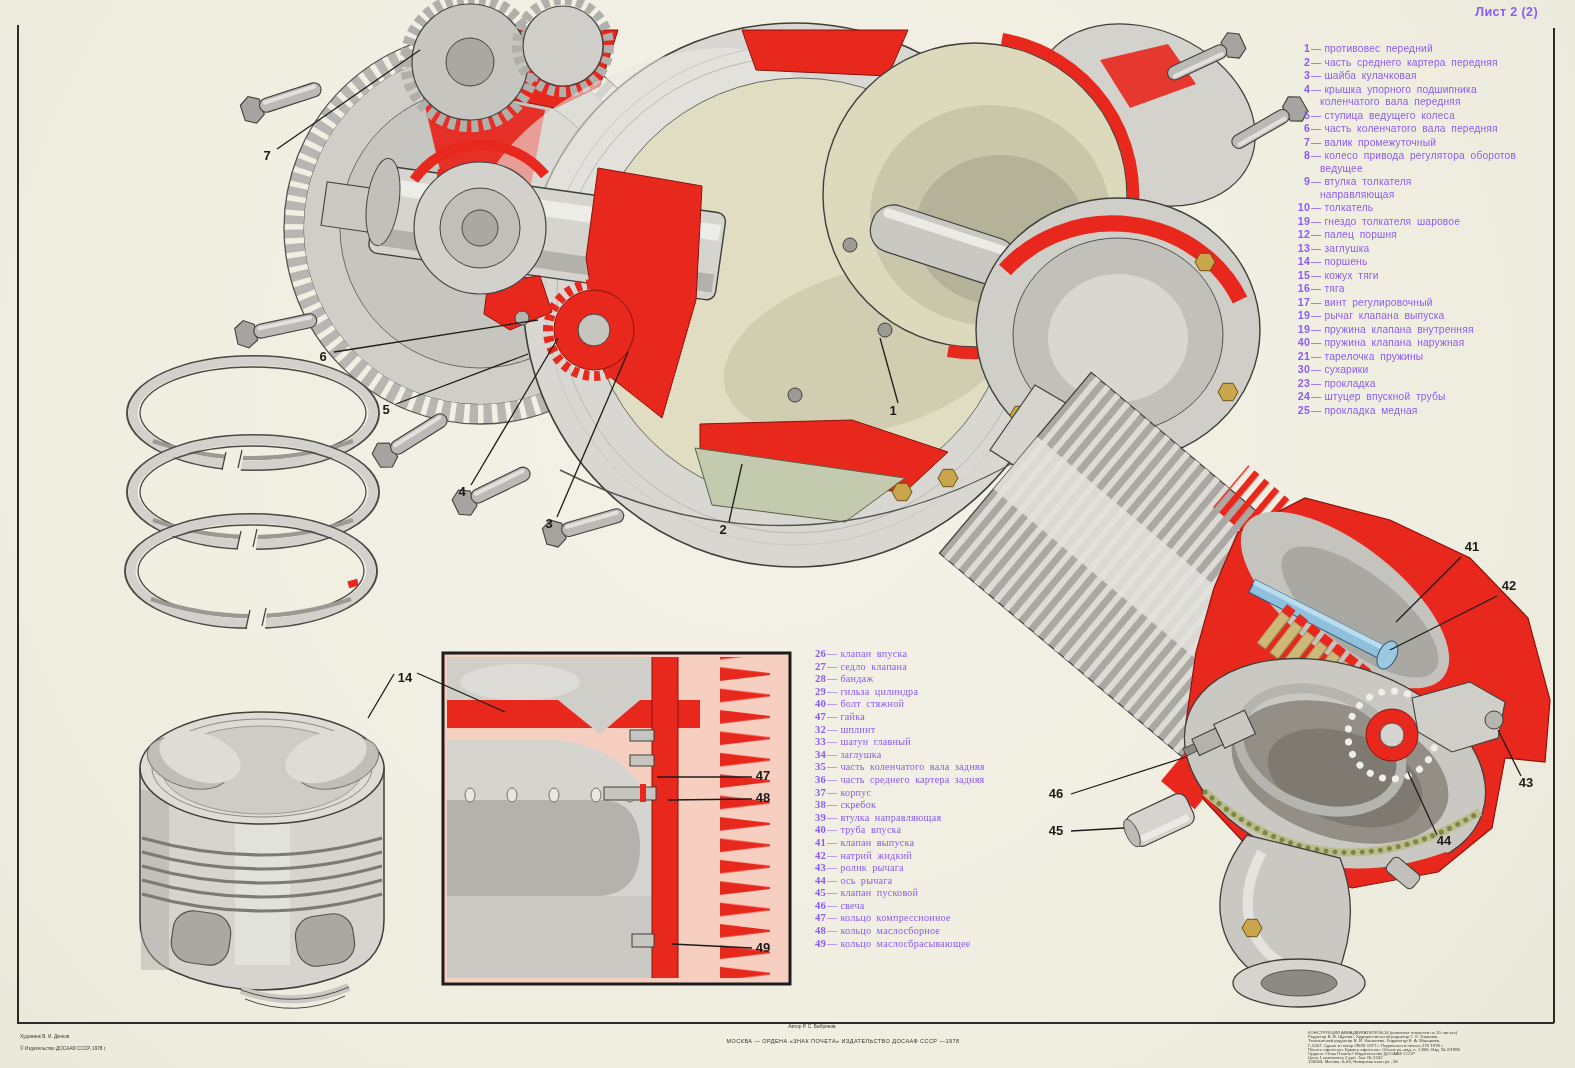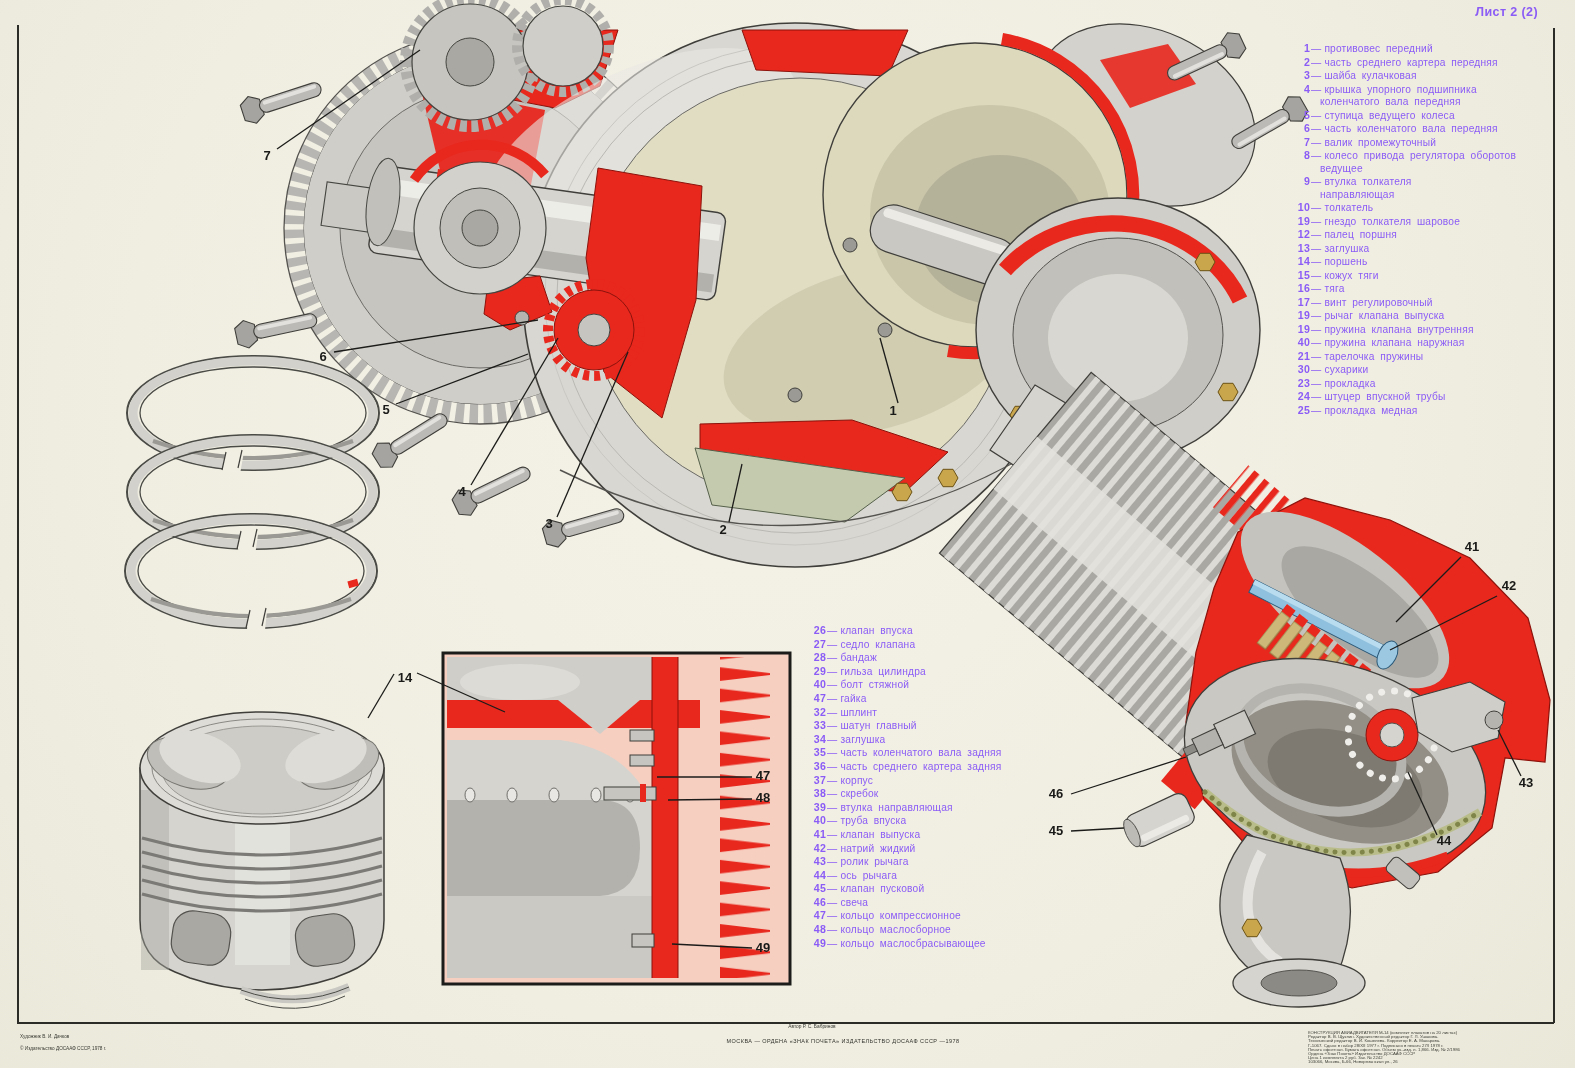--- a/index.html
+++ b/index.html
@@ -11,21 +11,21 @@
   }
   .frame{position:absolute;background:#2b2b27;}
   #frame-left{left:17px;top:25px;width:1.6px;height:998px;}
   #frame-right{left:1553px;top:28px;width:1.6px;height:995px;}
   #frame-bottom{left:17px;top:1022px;width:1537px;height:1.6px;}
   #artwork{position:absolute;left:0;top:0;z-index:1;}
   .txt{position:absolute;z-index:3;color:#8b5cf6;}
   #sheet-label{right:37px;top:5px;font-size:12.5px;font-weight:600;letter-spacing:.4px;}
   .legend{line-height:12.5px;font-size:10.2px;letter-spacing:.2px;word-spacing:2.6px;}
   #legend-right{left:1286px;top:42px;width:256px;}
-  #legend-middle{left:802px;top:624px;width:240px;line-height:12.6px;}
+  #legend-middle{left:802px;top:648px;width:240px;line-height:12.6px;font-family:Liberation Serif, serif;}
   .legend .row{padding-left:34px;text-indent:-34px;white-space:normal;}
   .legend .num{display:inline-block;width:24px;text-align:right;font-weight:700;font-size:10.6px;text-indent:0;}
   .legend .dash{margin:0 3px 0 1px;}
   #artist-block{left:20px;top:1031px;font-size:4.7px;line-height:11.5px;color:#3a3a34;}
   #author-line{left:712px;top:1024px;width:200px;text-align:center;font-size:4.8px;color:#3a3a34;}
   #publisher-line{left:698px;top:1038px;width:290px;text-align:center;font-size:5.5px;letter-spacing:.45px;color:#33332d;}
   #colophon{left:1308px;top:1031px;width:238px;font-size:4.3px;line-height:4.2px;color:#44443e;}
   #colophon div{white-space:nowrap;overflow:hidden;}
 </style>
 </head>

